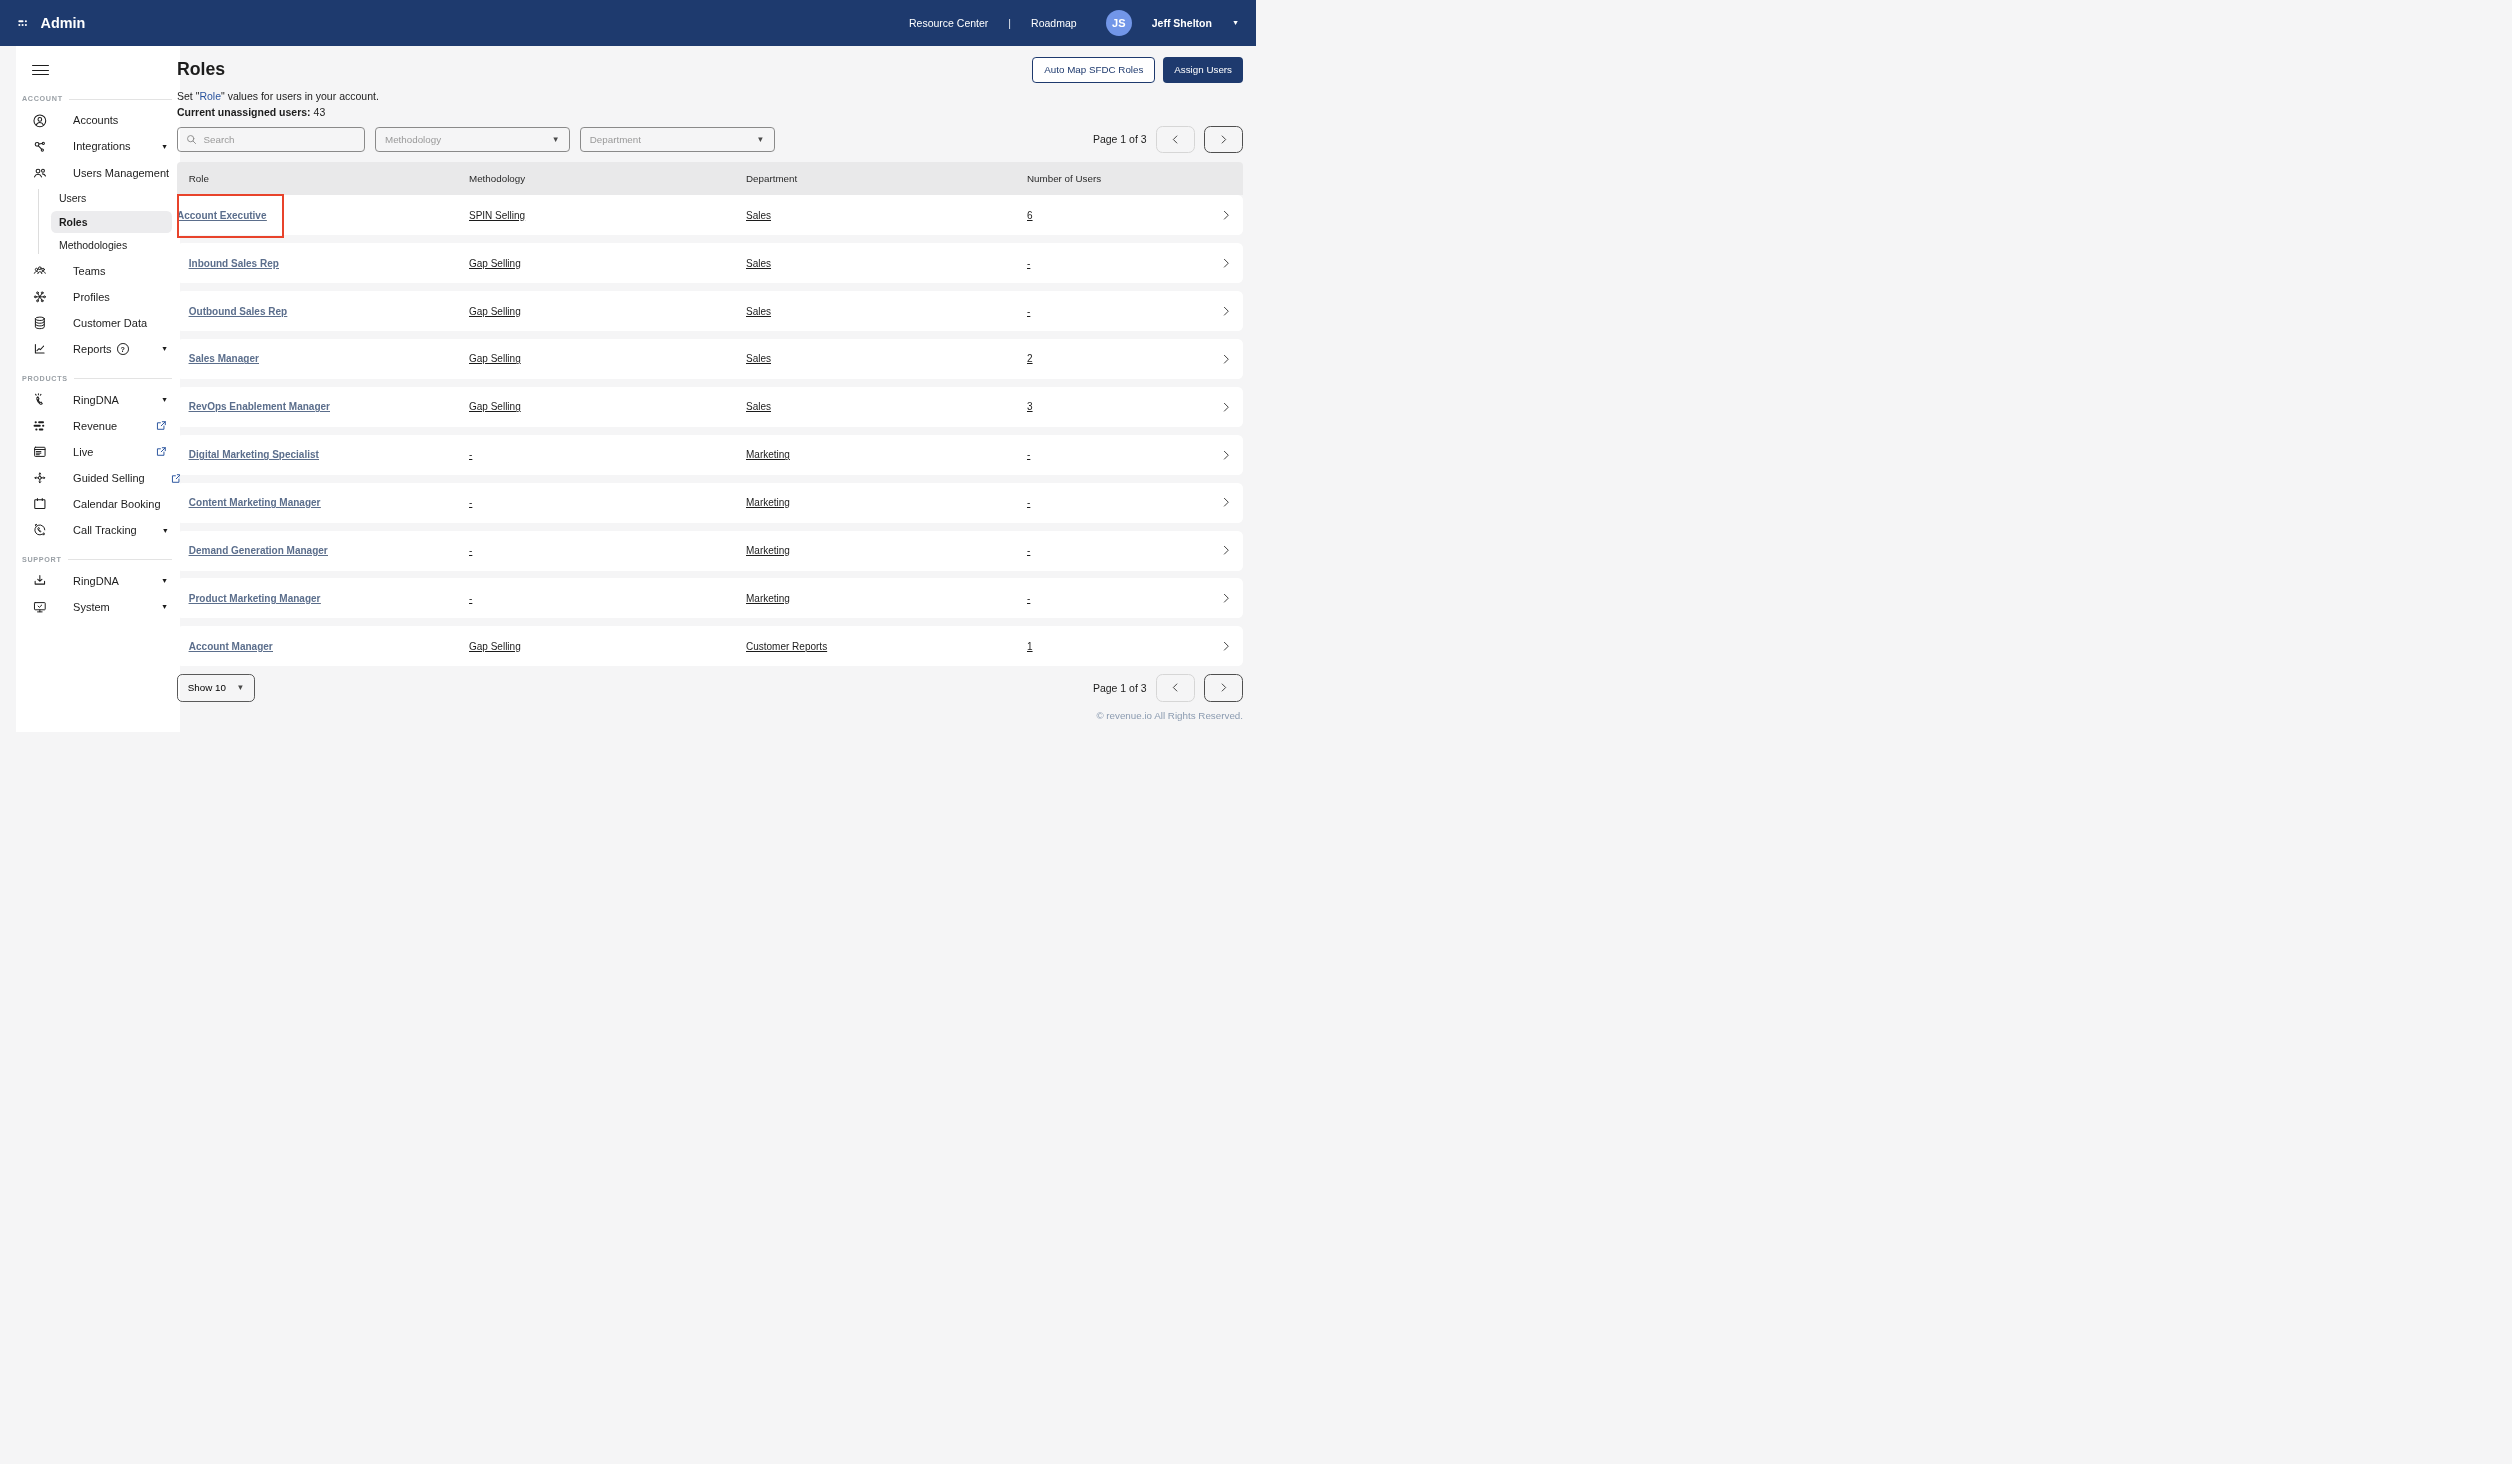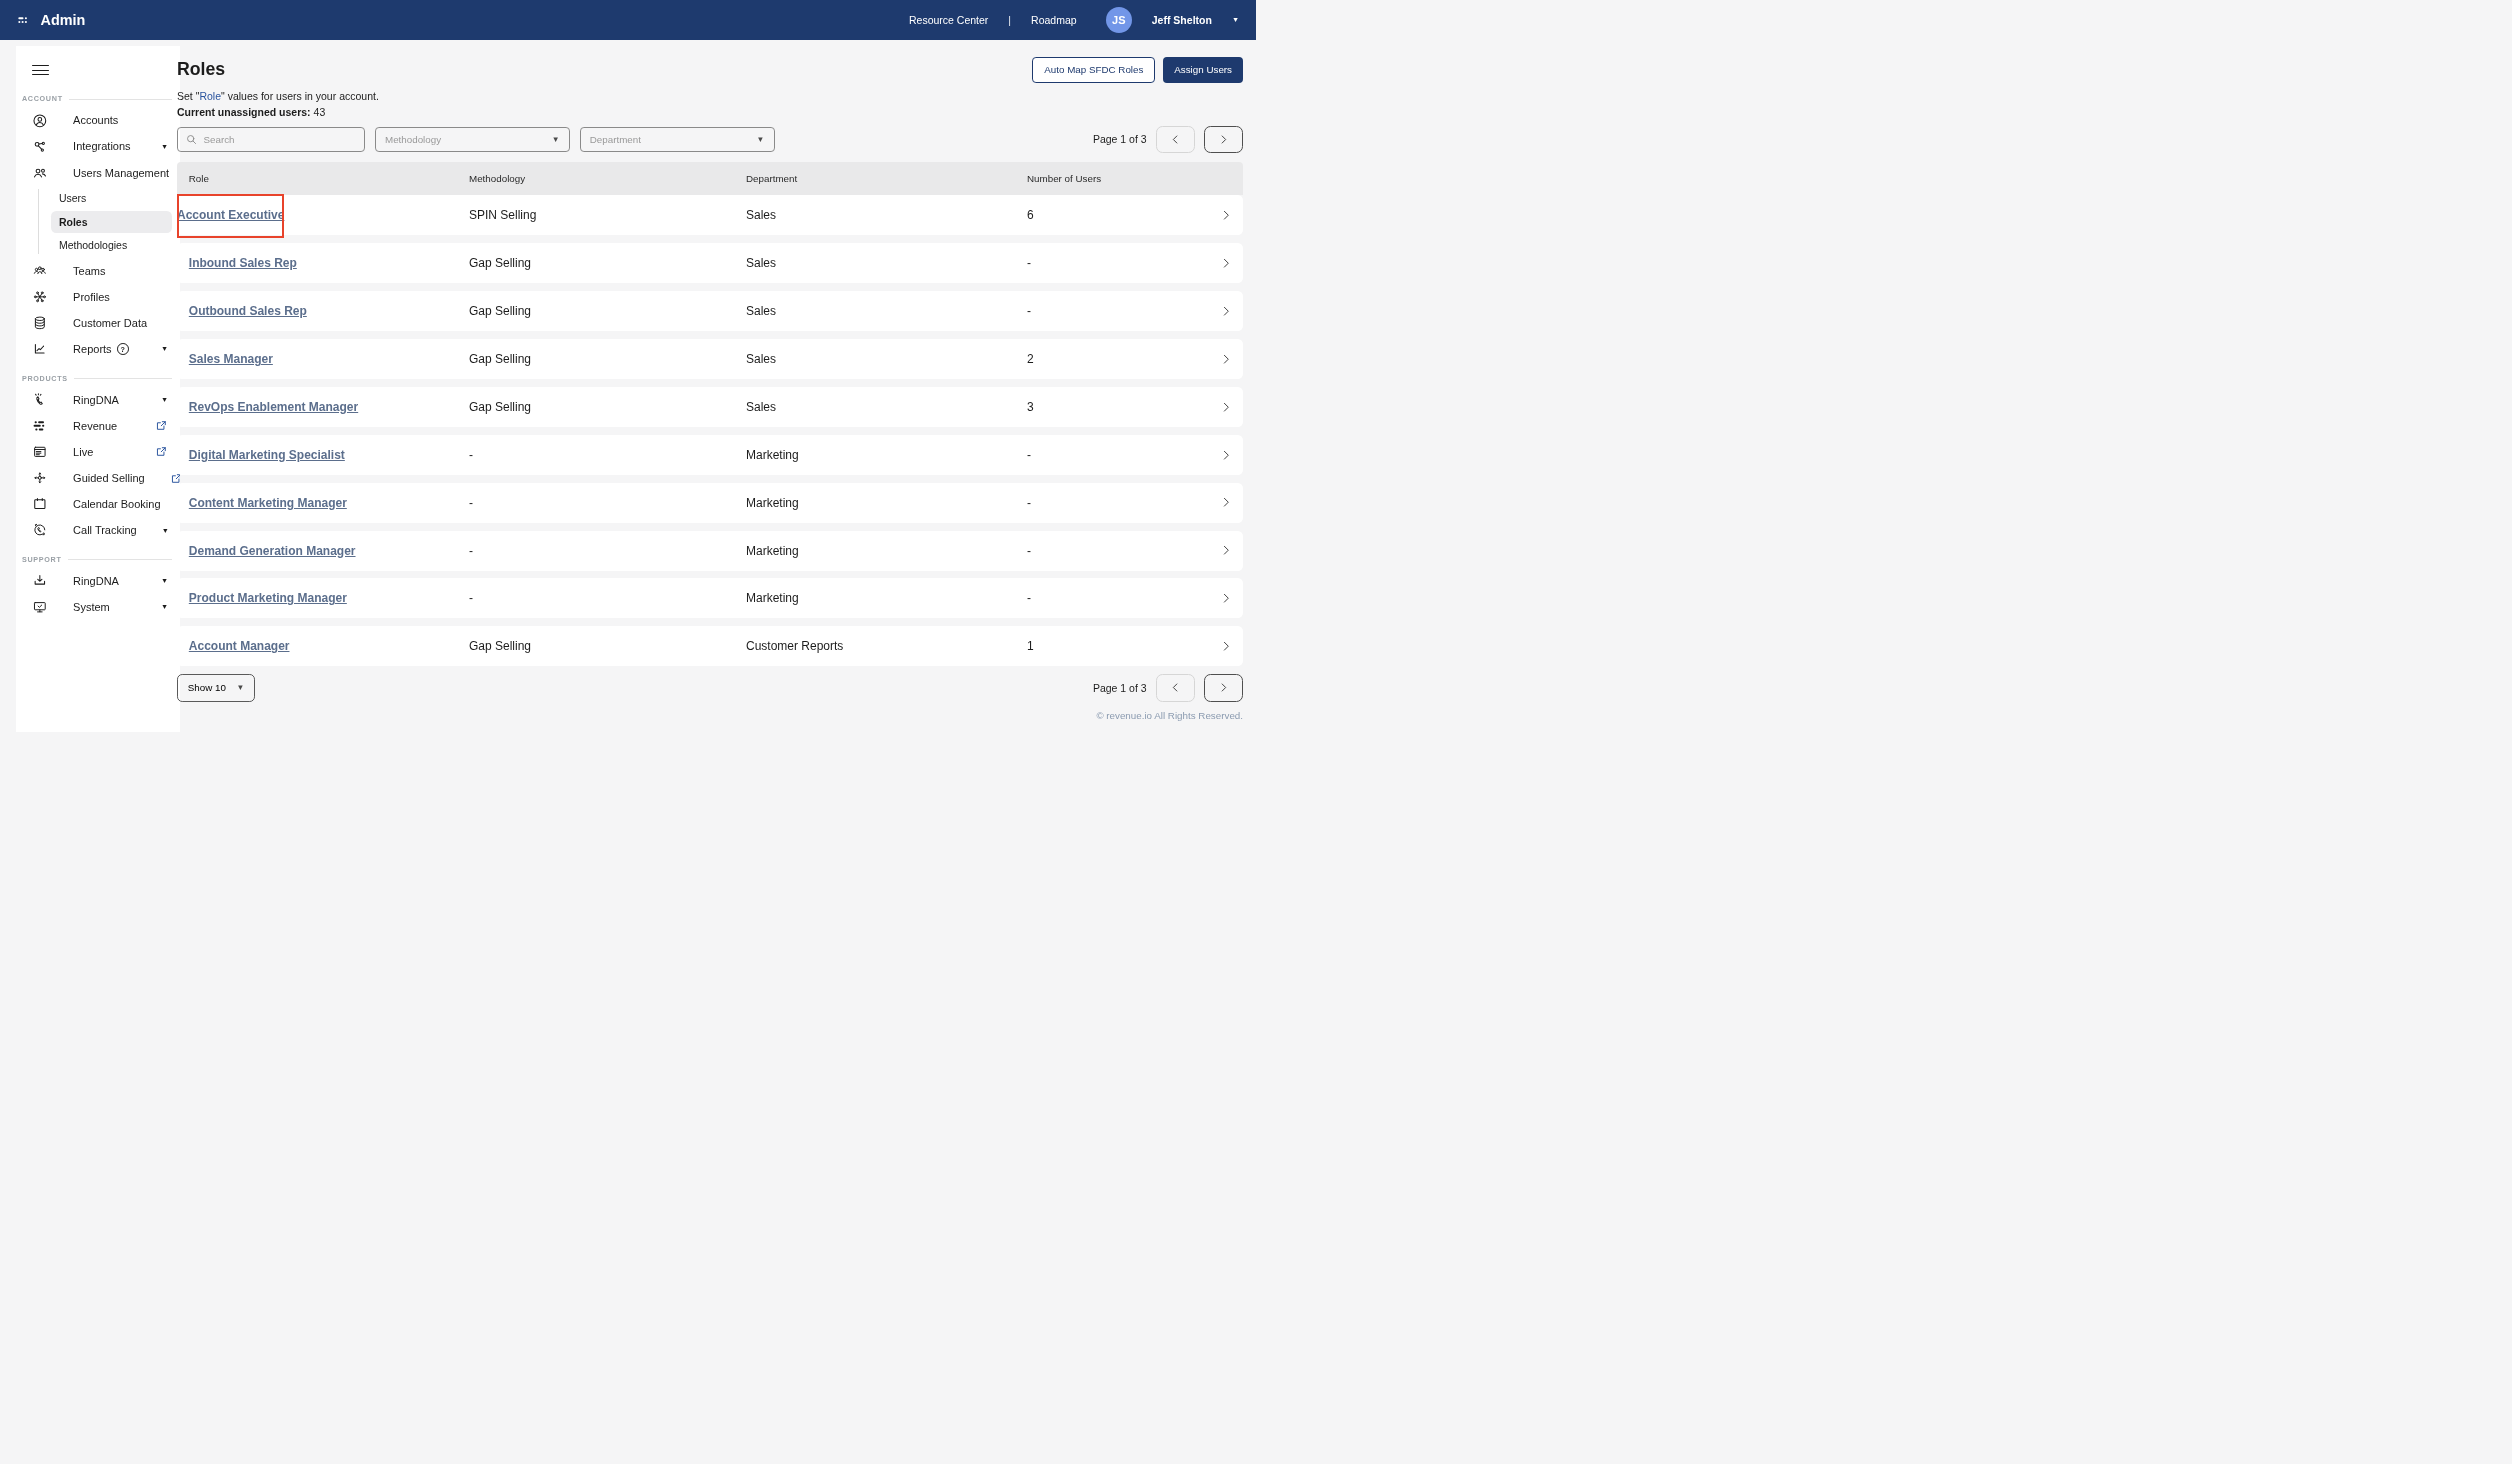--- a/index.html
+++ b/index.html
@@ -4,21 +4,21 @@
 <style>
   * { box-sizing: border-box; }
   html,body { margin:0; padding:0; }
   body {
     width:1256px; height:732px; position:relative; overflow:hidden;
     background:#f5f5f6; color:#1c1c1c;
     font-family:"Liberation Sans", sans-serif;
   }
   
   .topbar {
-    position:absolute; top:0; left:0; right:0; height:40px;
+    position:absolute; top:0; left:0; right:0; height:46px;
     background:#1e3a6e; color:#fff;
     display:flex; align-items:center; padding:0 17px;
   }
   .brand { display:flex; align-items:center; gap:6.5px; font-size:14.4px; font-weight:bold; }
   .topnav { margin-left:auto; display:flex; align-items:center; gap:20px; font-size:10.5px; }
   .topnav .navlink { cursor:pointer; }
   .topnav .sep { opacity:.9; }
   .avatar {
     width:26px; height:26px; border-radius:50%; background:#7296e8; color:#fff;
     display:flex; align-items:center; justify-content:center;
@@ -95,21 +95,21 @@
   .pg-btn.next { border:0.7px solid #4f4f4f; }
   
   .grid-cols { display:grid; grid-template-columns:292px 277px 281px 196px 19.6px; align-items:center; }
   .table-head {
     margin-top:9.2px; background:#e9e9ea; height:33px;
     font-size:9.8px; color:#2b2b2b; border-radius:3.9px 3.9px 0 0;
   }
   .table-head .cell:first-child, .row .cell:first-child { padding-left:11.8px; }
   .row {
     position:relative; background:#fff; height:40px; margin-bottom:7.9px;
-    border-radius:5.2px; font-size:12px;
+    border-radius:5.2px; font-size:10px;text-decoration:underline;
   }
   .role-link { color:#5b6e8c; font-weight:bold; text-decoration:underline; cursor:pointer; }
   .chev { justify-self:end; padding-right:9.2px; display:flex; cursor:pointer; }
   .annotation {
     position:absolute; left:0; top:-1.3px; width:107px; height:44px;
     border:2px solid #e8432b; pointer-events:none;
   }
   
   .table-foot { display:flex; align-items:center; margin-top:2.6px;justify-content:space-between; }
   .show-btn {

